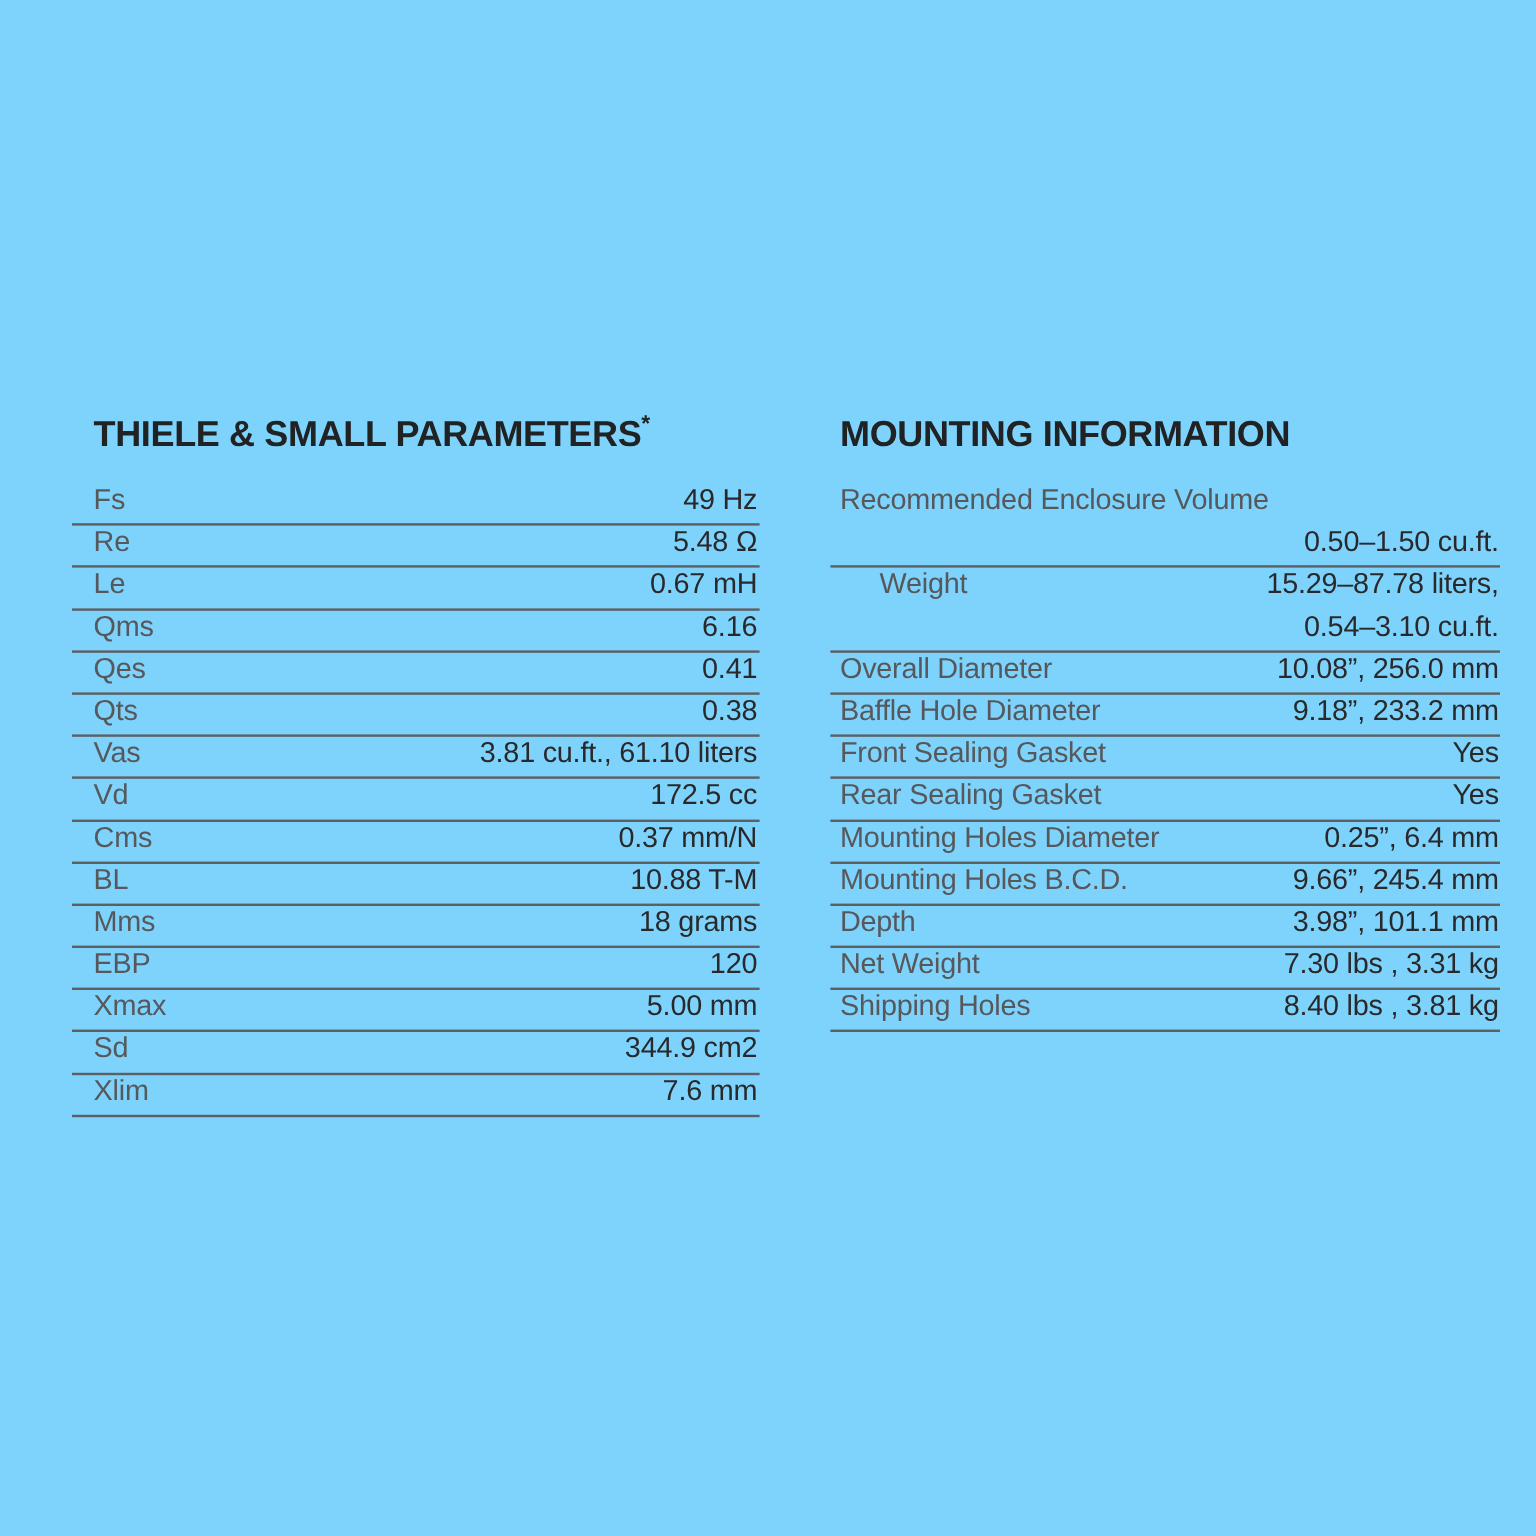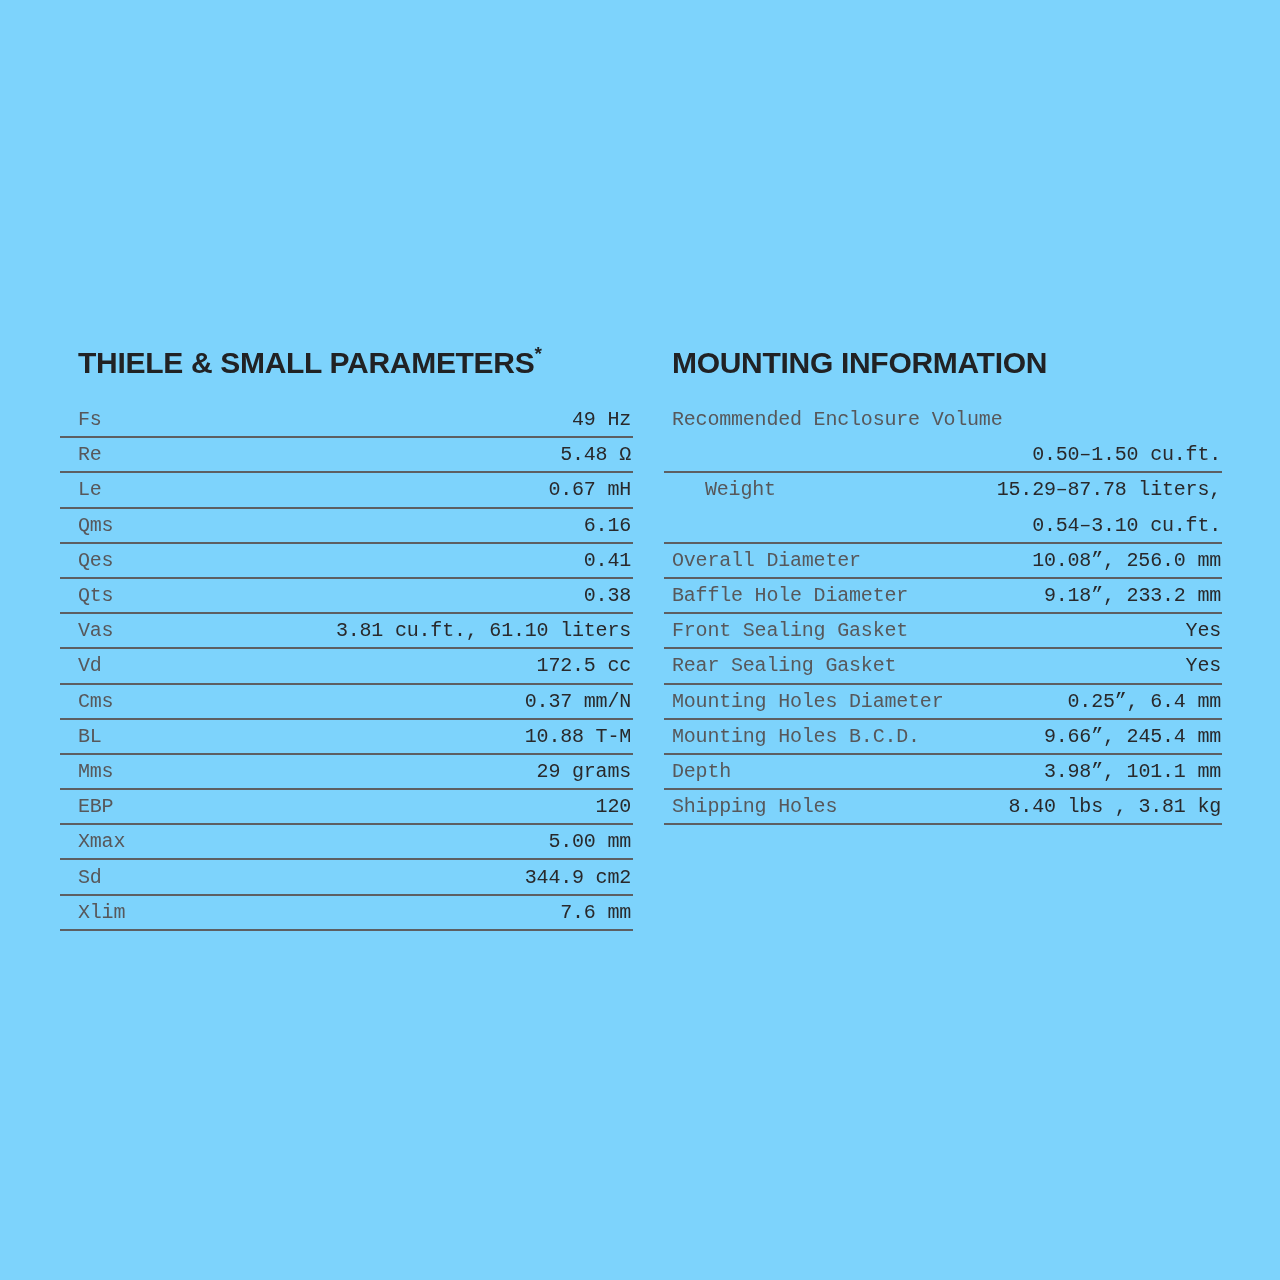--- a/index.html
+++ b/index.html
@@ -6,21 +6,21 @@
   .page {
     position: relative;
     width: 1280px;
     height: 1280px;
     background: #7dd3fc;
     font-family: "Liberation Sans", sans-serif;
     overflow: hidden;
   }
   .col { position: absolute; top: 344px; }
   .col-left  { left: 60px;  width: 573px; }
-  .col-right { left: 664px; width: 558px; }
+  .col-right { left: 692px; width: 558px; }
 
   .heading {
     margin: 0;
     height: 59px;
     box-sizing: border-box;
     padding-top: 2px;
     font-size: 30px;
     font-weight: bold;
     color: #212224;
     letter-spacing: -0.3px;
@@ -31,28 +31,26 @@
   .heading sup {
     font-size: 19px;
     line-height: 0;
     vertical-align: 13px;
   }
 
   .spec-table { width: 100%; }
   .row {
     display: flex;
     justify-content: space-between;
-    align-items: center;
     height: 35.2px;
     box-sizing: border-box;
     border-bottom: 2px solid #5d5f62;
-    font-size: 20px;
+    font-size: 24px;
     letter-spacing: -0.2px;
     white-space: nowrap;
-    font-family: Liberation Mono, monospace;
   }
   .row.no-rule { border-bottom: 2px solid transparent; }
   .row .lbl { color: #57585b; }
   .row .val { color: #29292b; }
   .col-left  .row .lbl { padding-left: 18px; }
   .col-left  .row .val { padding-right: 2px; }
   .col-right .row .lbl { padding-left: 8px; }
   .col-right .row.indent .lbl { padding-left: 41px; }
   .col-right .row .val { padding-right: 1px; }
 </style>
@@ -100,21 +98,21 @@
       <div class="row">
         <span class="lbl">Cms</span>
         <span class="val">0.37 mm/N</span>
       </div>
       <div class="row">
         <span class="lbl">BL</span>
         <span class="val">10.88 T-M</span>
       </div>
       <div class="row">
         <span class="lbl">Mms</span>
-        <span class="val">29 grams</span>
+        <span class="val">18 grams</span>
       </div>
       <div class="row">
         <span class="lbl">EBP</span>
         <span class="val">120</span>
       </div>
       <div class="row">
         <span class="lbl">Xmax</span>
         <span class="val">5.00 mm</span>
       </div>
       <div class="row">
@@ -170,19 +168,23 @@
       </div>
       <div class="row">
         <span class="lbl">Mounting Holes B.C.D.</span>
         <span class="val">9.66”, 245.4 mm</span>
       </div>
       <div class="row">
         <span class="lbl">Depth</span>
         <span class="val">3.98”, 101.1 mm</span>
       </div>
       <div class="row">
+        <span class="lbl">Net Weight</span>
+        <span class="val">7.30 lbs , 3.31 kg</span>
+      </div>
+      <div class="row">
         <span class="lbl">Shipping Holes</span>
         <span class="val">8.40 lbs , 3.81 kg</span>
       </div>
     </div>
   </section>
 
 </div>
 
 </body></html>

